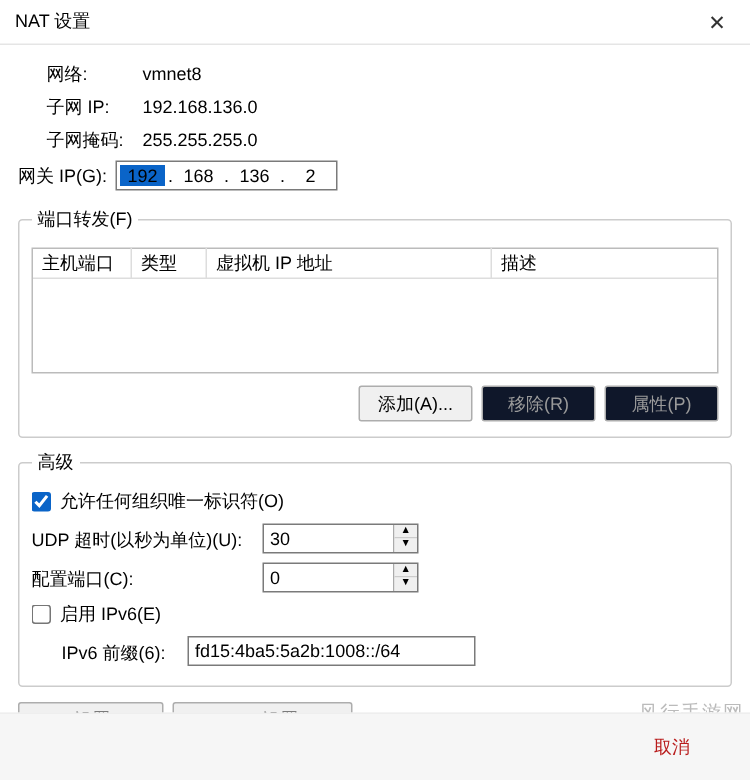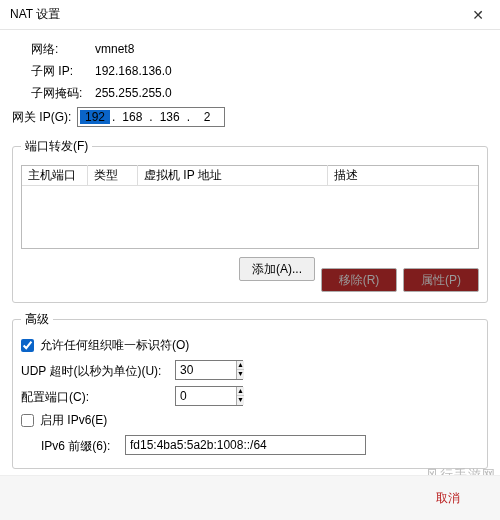--- a/index.html
+++ b/index.html
@@ -99,35 +99,34 @@
       height: 24px;
       border: 1px solid #adadad;
       background: #f0f0f0;
       font-size: 12px;
       cursor: pointer;
       border-radius: 2px;
       padding: 0 8px;
     }
     button.std:disabled {
       color: #9a9a9a;
-      background: #7f1d1d;
+      background: #0f172a;
       cursor: default;
-      margin-top: 11px;
     }
     .adv-row { display: flex; align-items: center; padding: 3px 0; }
     .adv-check { display: flex; align-items: center; gap: 6px; }
     .adv-label-inline { display: flex; align-items: flex-end; gap: 4px; }
     .indent { margin-left: 20px; }
     input[type="checkbox"] { width: 13px; height: 13px; accent-color: #0a64c8; }
     .num-field {
       display: flex;
       align-items: center;
       border: 1px solid #7a7a7a;
       height: 20px;
-      width: 68px;
+      width: 104px;
       background: #fff;
     }
     .num-input {
       flex: 1;
       border: none;
       padding: 0 4px;
       font-size: 12px;
       outline: none;
       width: 60px;
     }
@@ -145,21 +144,21 @@
       cursor: pointer;
       background: #f0f0f0;
       border-bottom: 1px solid #ccc;
     }
     .spin-btn:last-child { border-bottom: none; }
     .txt-input {
       border: 1px solid #7a7a7a;
       height: 20px;
       padding: 0 4px;
       font-size: 12px;
-      width: 241px;
+      width: 192px;
     }
     .dialog-btn-row {
       display: flex;
       justify-content: flex-end;
       gap: 8px;
       padding: 10px 14px;
       border-top: 1px solid #eee;
       position: absolute;
       bottom: 0;
       left: 0;

